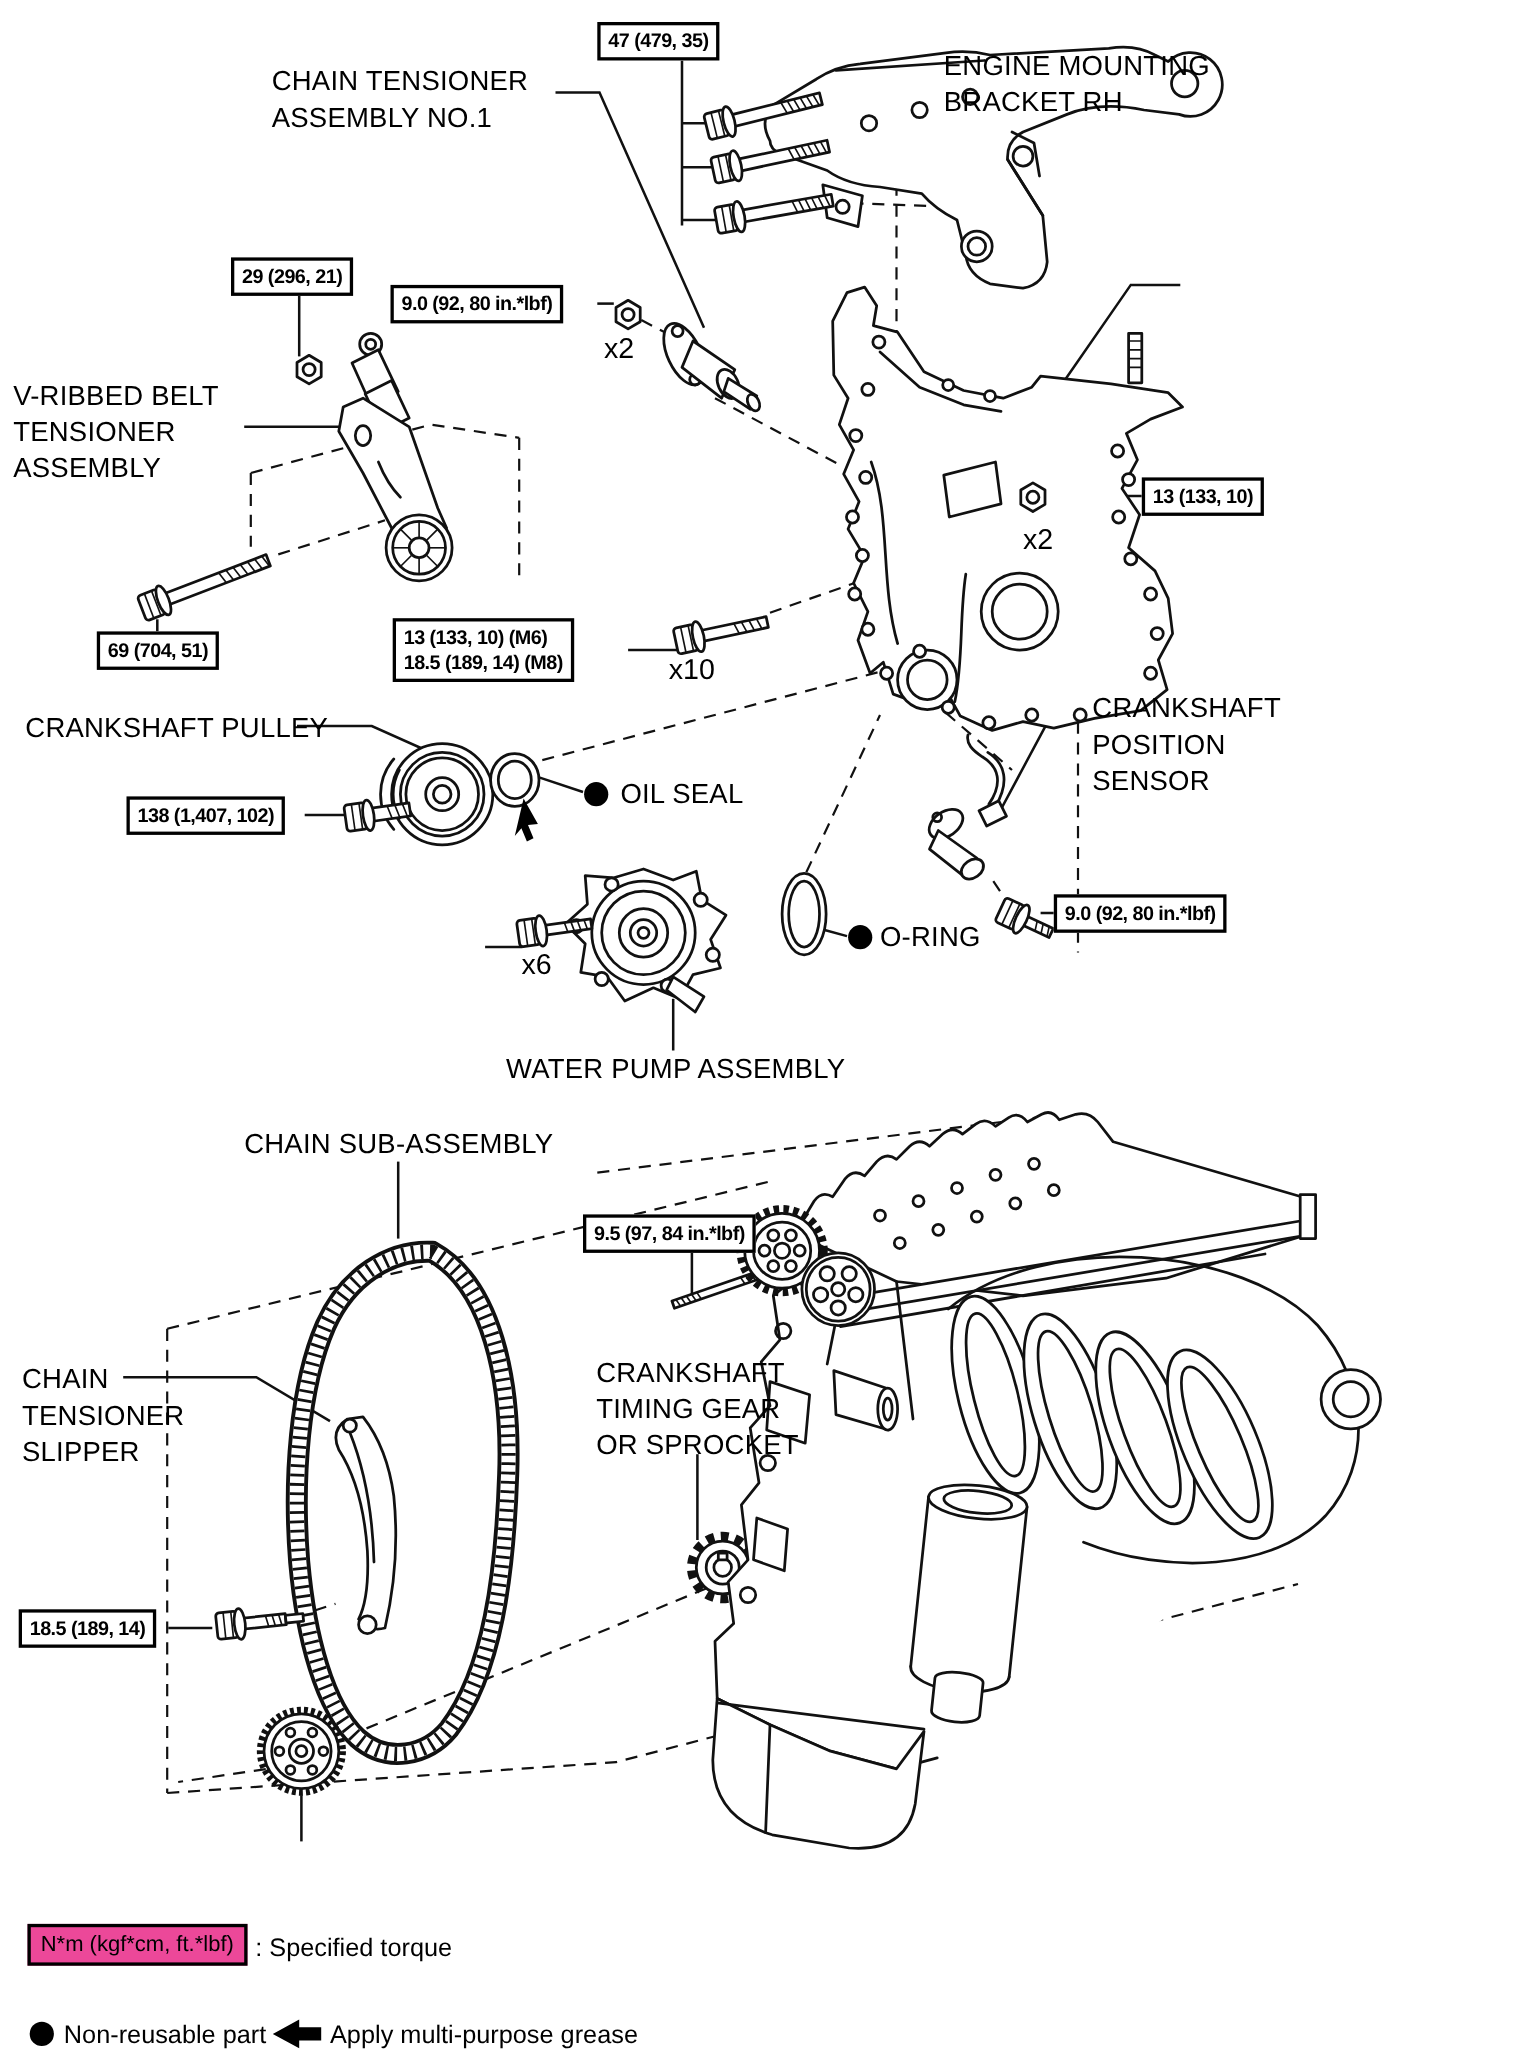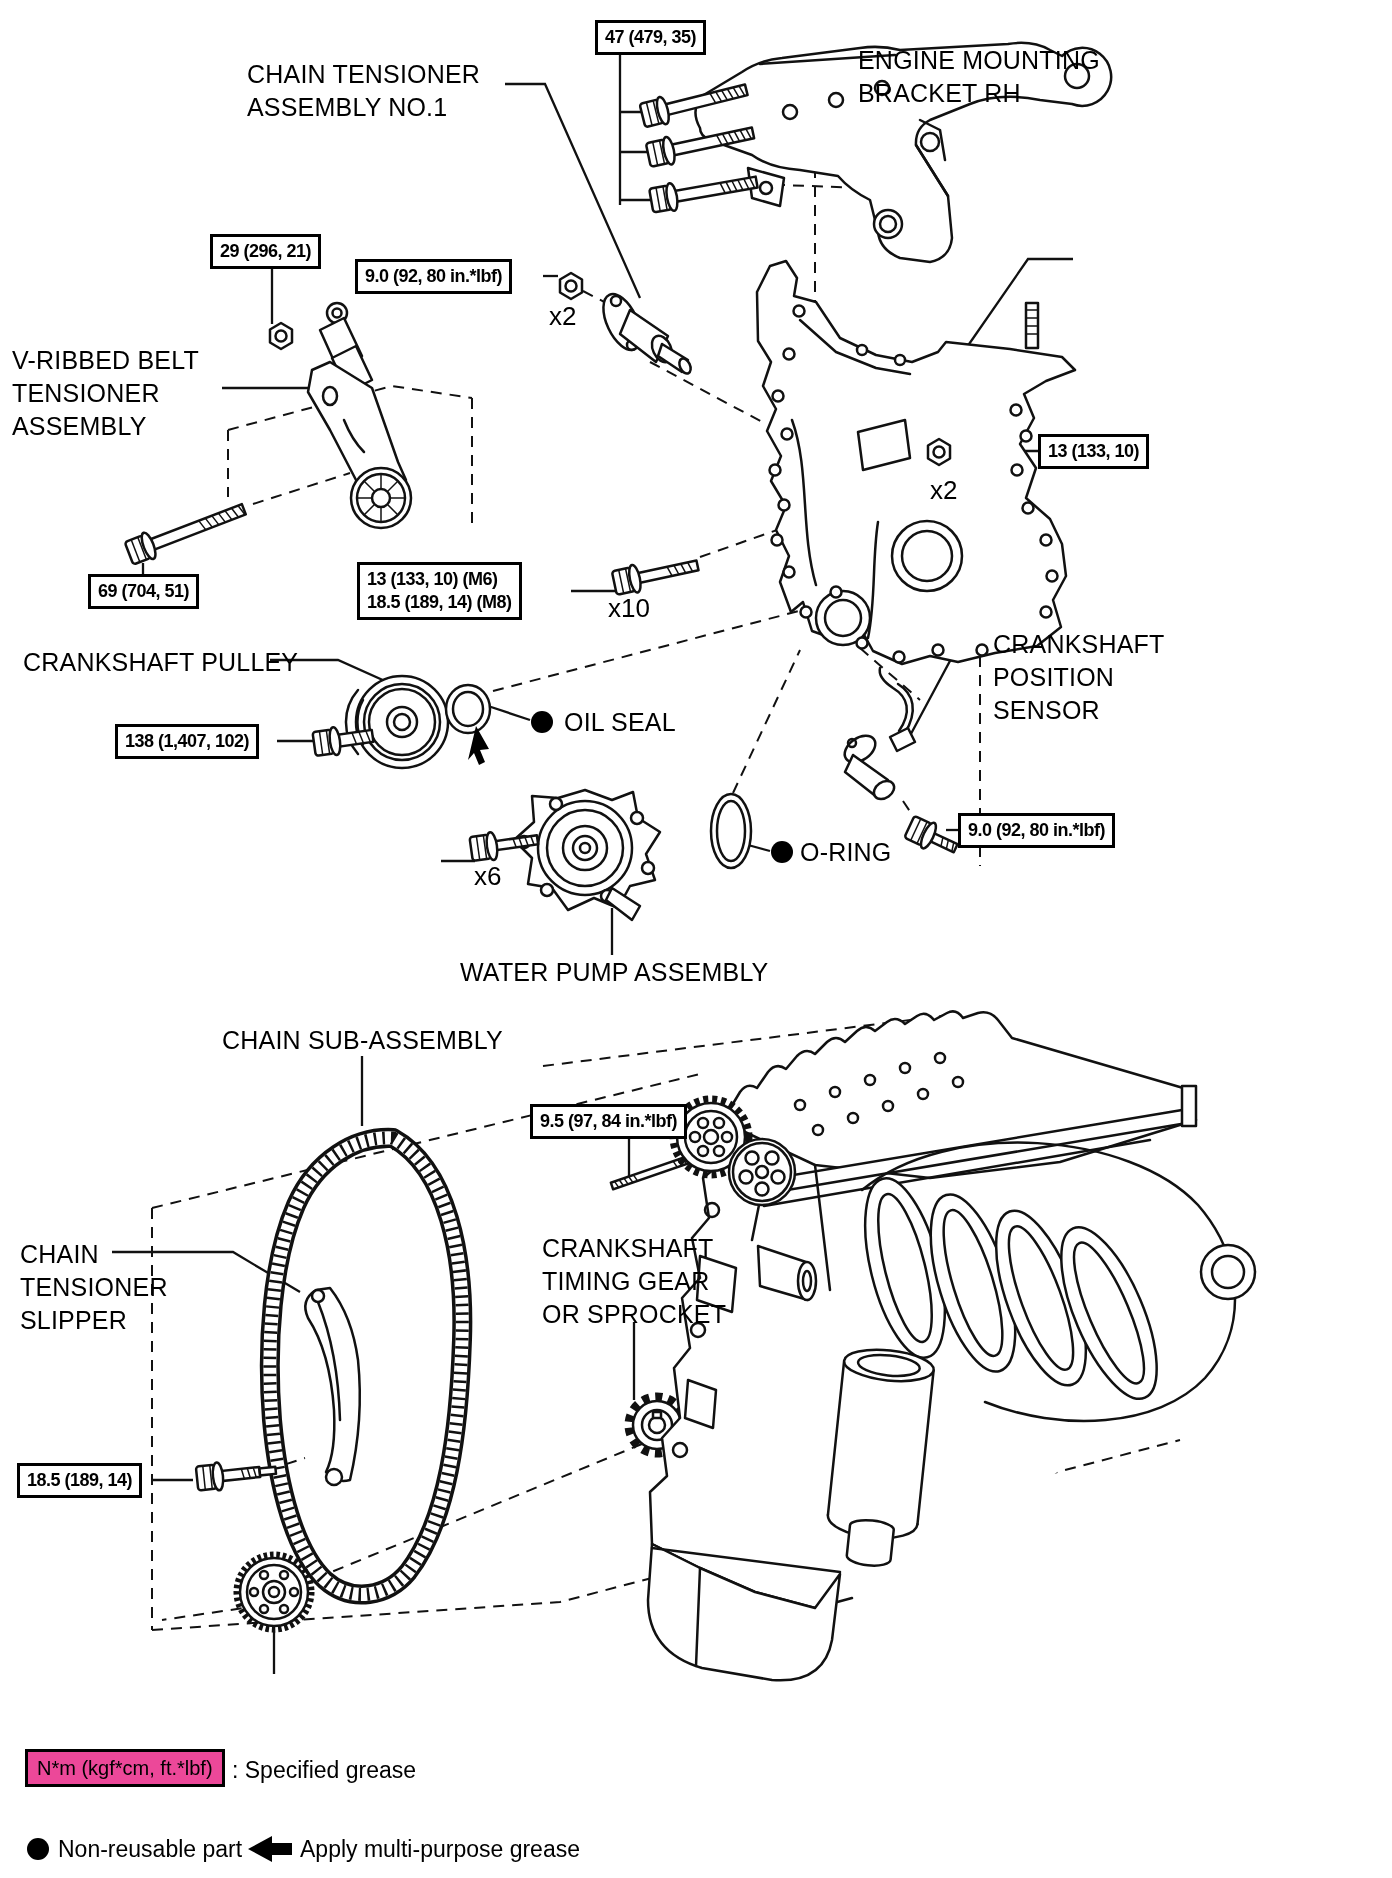--- a/index.html
+++ b/index.html
@@ -413,21 +413,21 @@
     </g>
     <circle cx="762" cy="1172" r="6" class="fw"></circle>
   </g>
 
   <circle cx="542" cy="722" r="11" fill="#000"></circle>
   <circle cx="782" cy="852" r="11" fill="#000"></circle>
   <circle cx="38" cy="1849" r="11" fill="#000"></circle>
   <polygon fill="#000" points="248,1849 272,1836 272,1843 292,1843 292,1855 272,1855 272,1862"></polygon>
 </svg>
 
-  <div class="tbox" style="left:595px;top:20px;">47 (479, 35)</div>
+  <div class="tbox" style="left:543px;top:20px;">47 (479, 35)</div>
   <div class="tbox" style="left:210px;top:234px;">29 (296, 21)</div>
   <div class="tbox" style="left:355px;top:259px;">9.0 (92, 80 in.*lbf)</div>
   <div class="qty" style="left:549px;top:302px;">x2</div>
   <div class="tbox" style="left:1038px;top:434px;">13 (133, 10)</div>
   <div class="qty" style="left:930px;top:476px;">x2</div>
   <div class="tbox" style="left:88px;top:574px;">69 (704, 51)</div>
   <div class="tbox" style="left:357px;top:562px;">
     <div>13 (133, 10) (M6)</div>
     <div>18.5 (189, 14) (M8)</div>
   </div>
@@ -454,17 +454,17 @@
   <div class="plabel" style="left:460px;top:956px;">WATER PUMP ASSEMBLY</div>
   <div class="plabel" style="left:222px;top:1024px;">CHAIN SUB-ASSEMBLY</div>
   <div class="plabel" style="left:542px;top:1232px;">CRANKSHAFT
 TIMING GEAR
 OR SPROCKET</div>
   <div class="plabel" style="left:20px;top:1238px;">CHAIN
 TENSIONER
 SLIPPER</div>
 
   <div class="lgbox" style="left:25px;top:1749px;">N*m (kgf*cm, ft.*lbf)</div>
-  <div class="lgtext" style="left:232px;top:1756px;">: Specified grease</div>
+  <div class="lgtext" style="left:232px;top:1756px;">: Specified torque</div>
   <div class="lgtext" style="left:58px;top:1835px;">Non-reusable part</div>
   <div class="lgtext" style="left:300px;top:1835px;">Apply multi-purpose grease</div>
 
 </div>
 
 </body></html>

